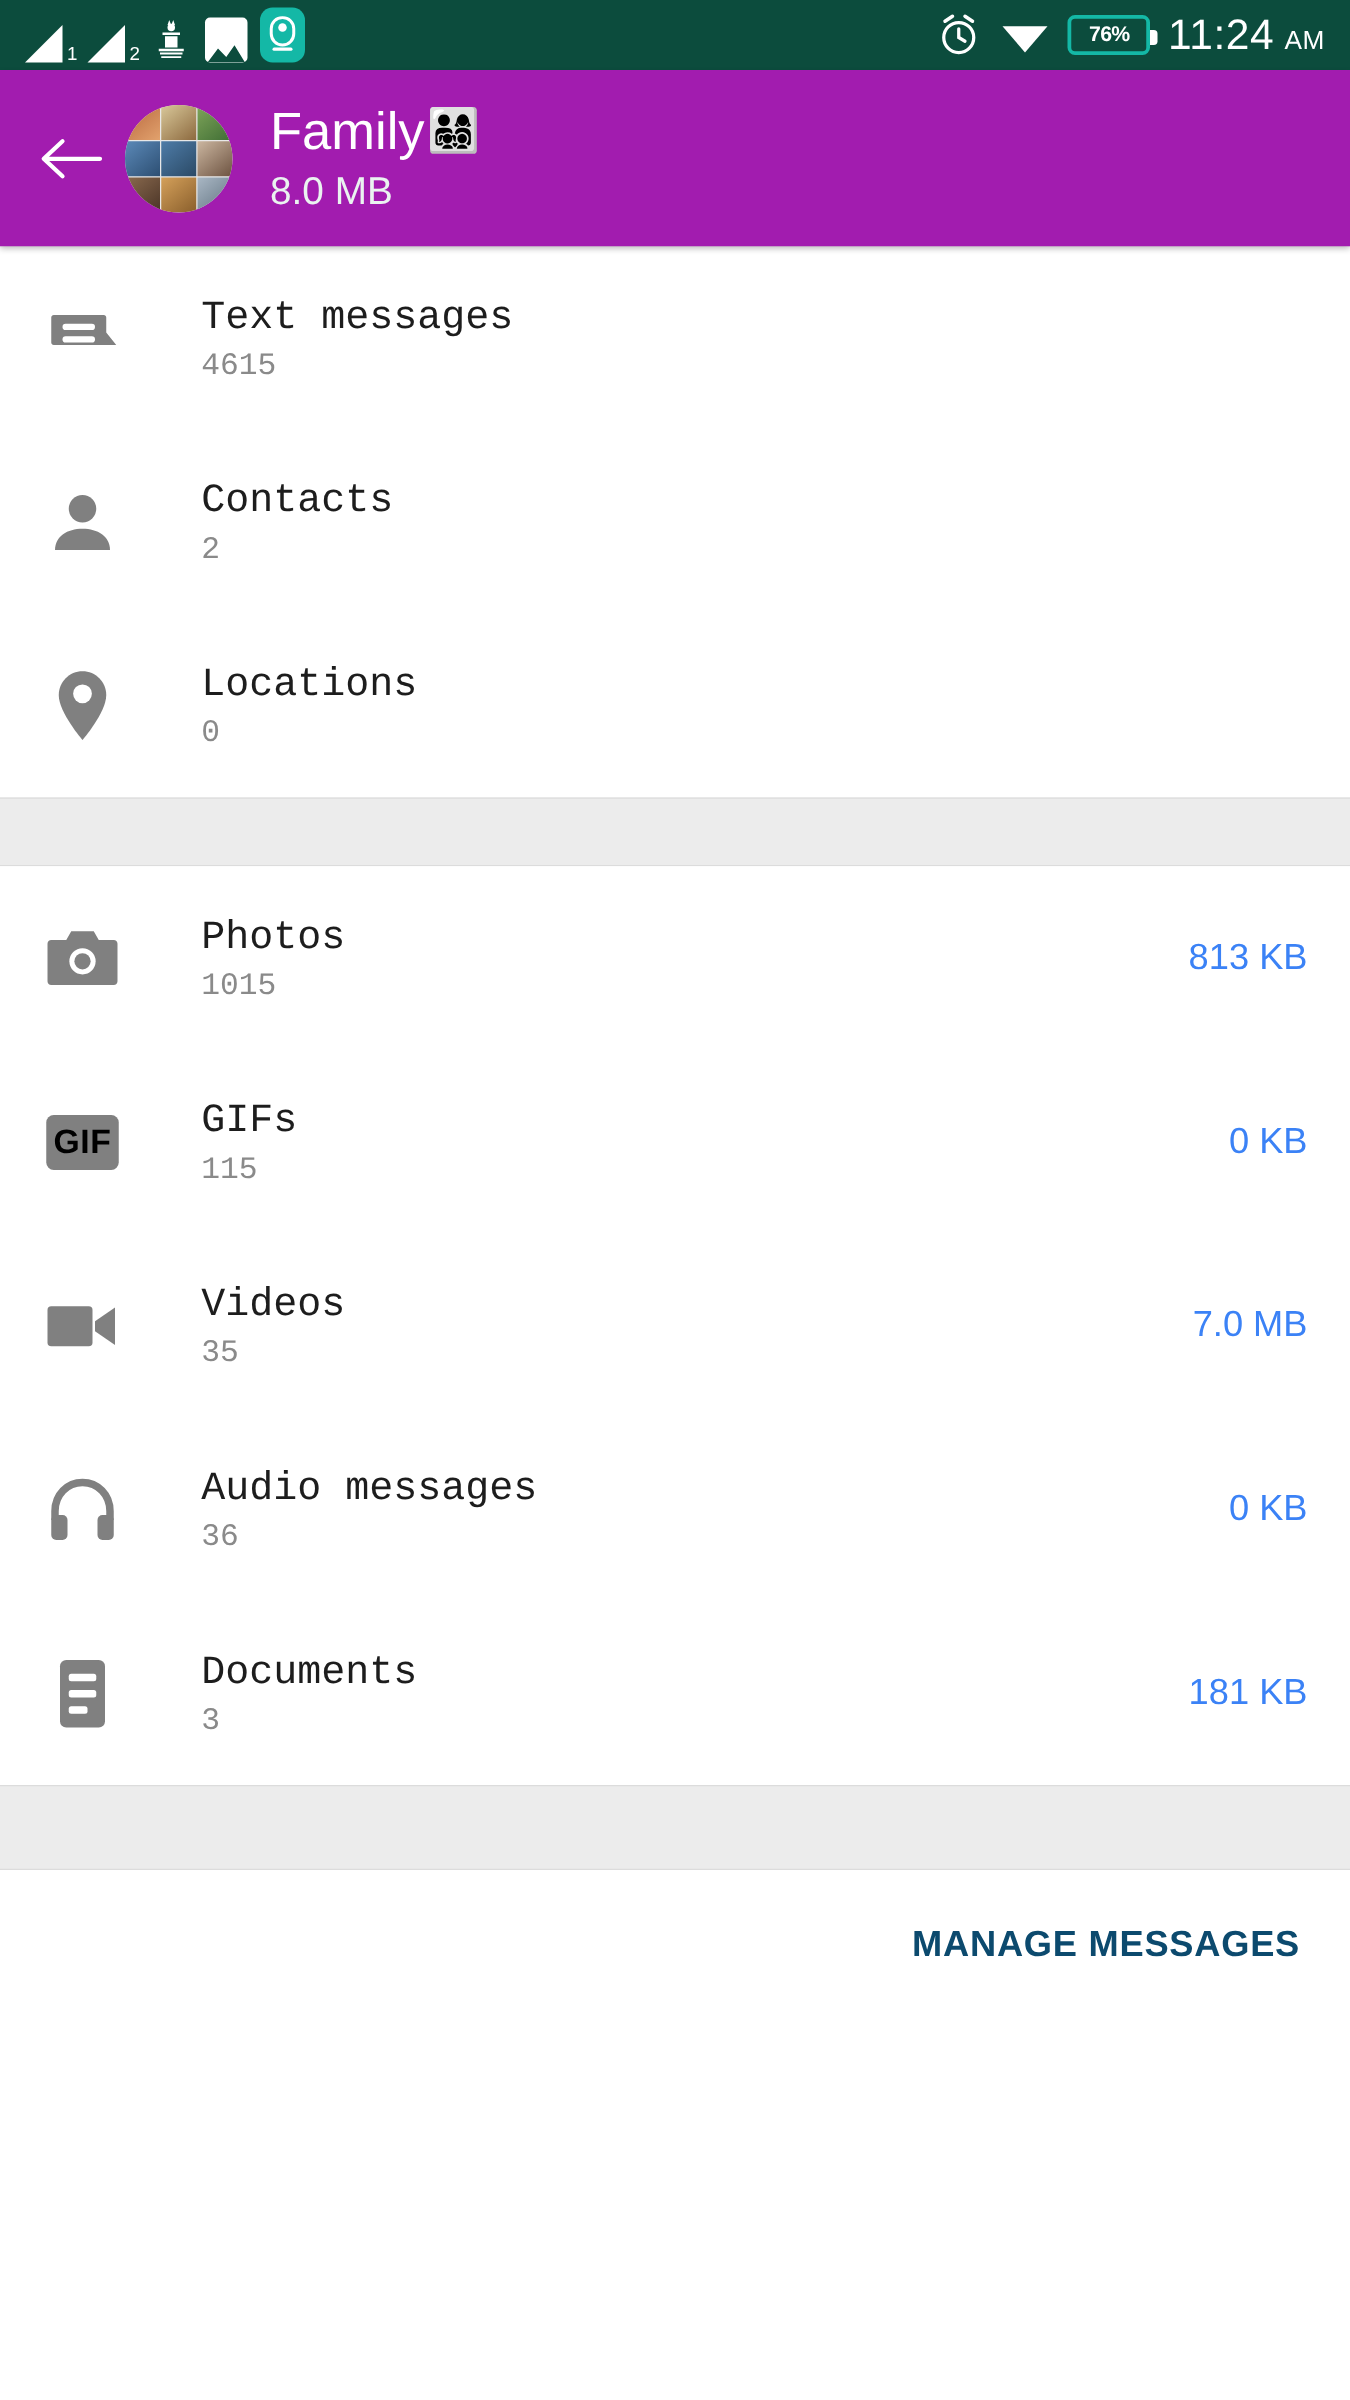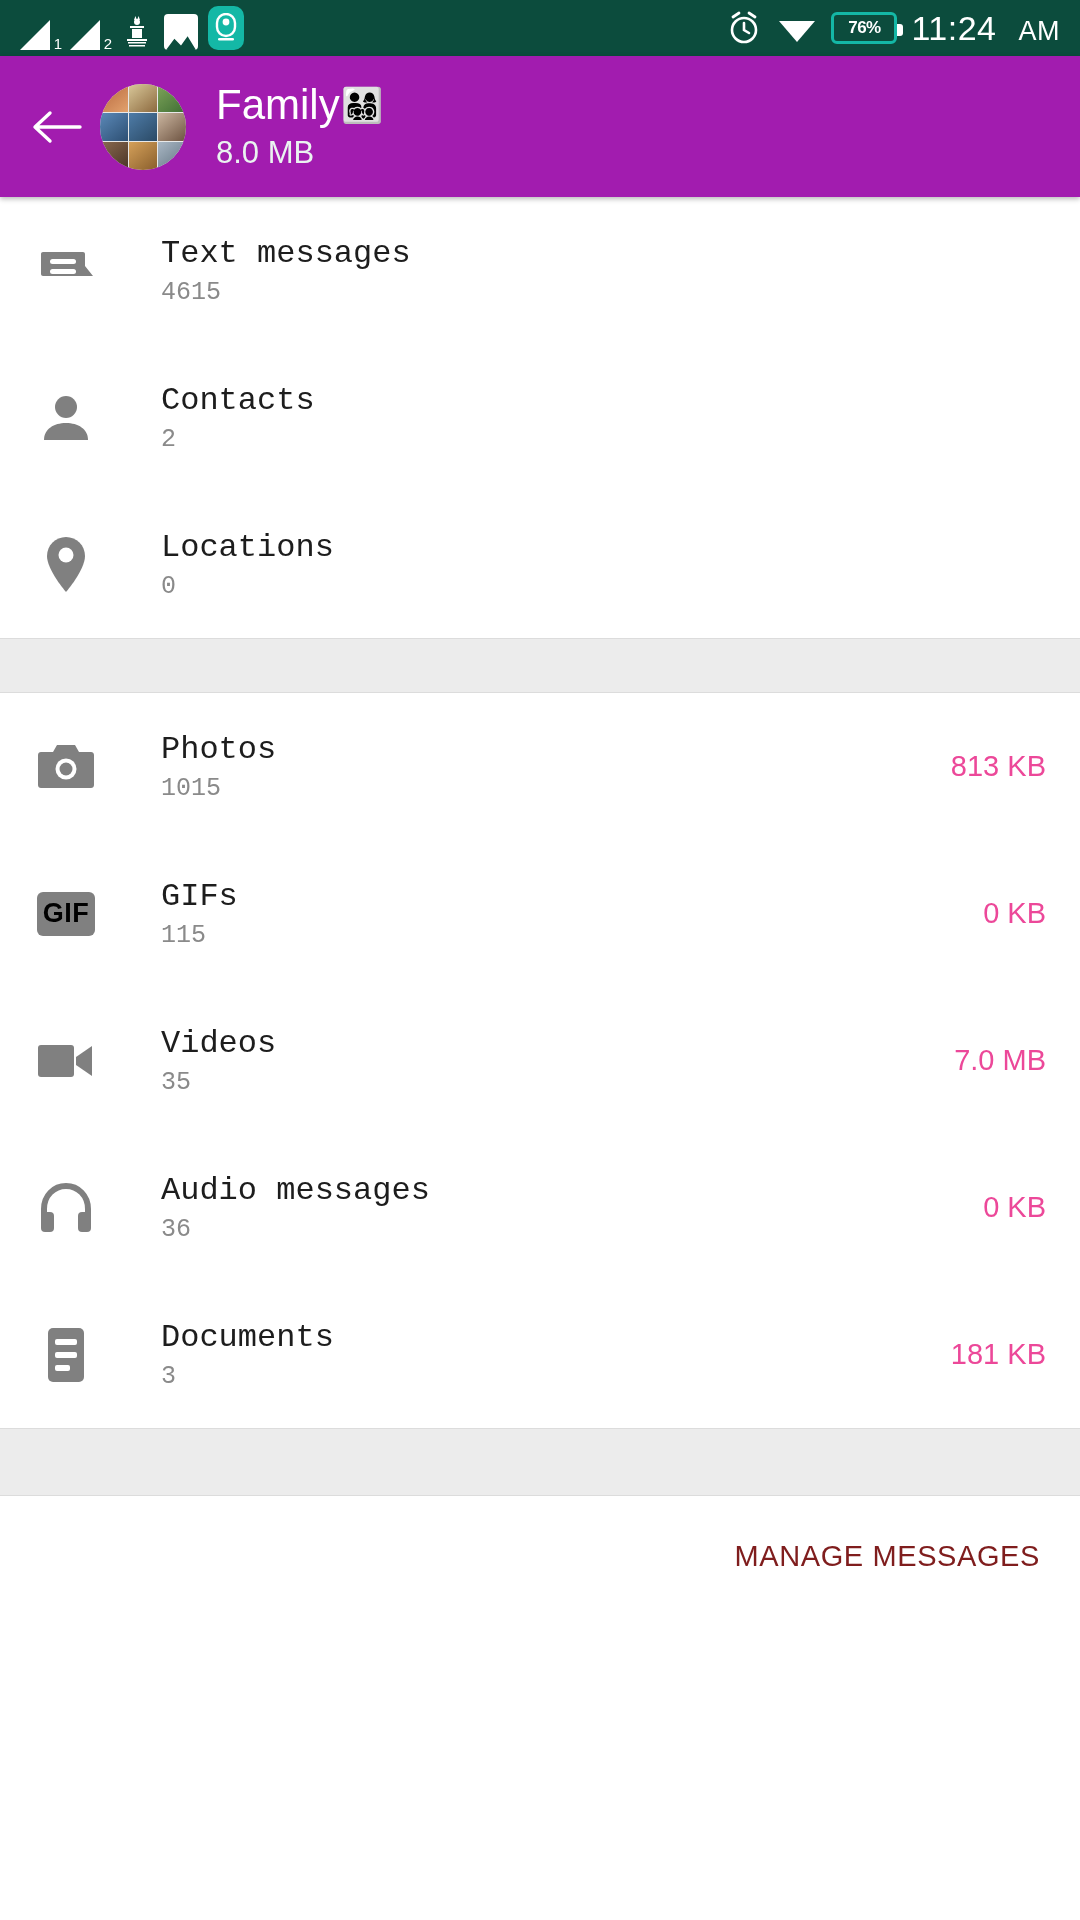--- a/index.html
+++ b/index.html
@@ -49,21 +49,21 @@
   .batt{
     width:66px; height:32px; border:3px solid #14b8a6; border-radius:6px;
     position:relative; display:flex; align-items:center; justify-content:center;
   }
   .batt:after{
     content:""; position:absolute; right:-9px; top:9px;
     width:6px; height:12px; background:#fff; border-radius:0 3px 3px 0;
   }
   .batt span{ font-size:17px; font-weight:700; letter-spacing:-0.5px; }
   .time{ font-size:34px; font-weight:400; letter-spacing:0.5px; }
-  .time .ampm{ font-size:27px; margin-left:22px; }
+  .time .ampm{ font-size:21px; margin-left:8px; }
 
   
   .appbar{
     height:141px; background:#a21caf;
     display:flex; align-items:center; padding:0 24px;
     box-shadow:0 2px 5px rgba(0,0,0,.28);
     position:relative; z-index:3;
   }
   .backbtn{
     width:66px; height:66px; flex:0 0 auto;
@@ -92,36 +92,36 @@
   }
   .row .ic{
     width:64px; height:64px; flex:0 0 64px;
     display:flex; align-items:center; justify-content:center;
     color:#808080;
   }
   .row .txt{ margin-left:63px; display:flex; flex-direction:column; justify-content:center;font-family:Liberation Mono, monospace; }
   .row .tl{ font-size:32px; color:#1d1d1d; line-height:1.18; }
   .row .tc{ font-size:25px; color:#8a8a8a; margin-top:6px; line-height:1.1; }
   .row .size{
-    margin-left:auto; font-size:29px; color:#ec4899; white-space:nowrap;
+    margin-left:auto; font-size:29px; color:#3b82f6; white-space:nowrap;
   }
   .gap{ background:#ececec; border-top:1px solid #dcdcdc; border-bottom:1px solid #dcdcdc; }
   .gifbadge{
     width:58px; height:44px; background:#808080; border-radius:6px;
     display:flex; align-items:center; justify-content:center;
     color:#000000; font-size:27px; font-weight:700; letter-spacing:0.5px;
   }
 
   
   .footer{
     background:#fff; display:flex; align-items:center; justify-content:flex-end;
     padding:0 40px; height:120px;
   }
   .managebtn{
-    color:#7f1d1d; font-size:29px; font-weight:400; letter-spacing:0.6px;
+    color:#0c4a6e; font-size:29px; font-weight:700; letter-spacing:0.6px;
     background:none; border:none; font-family:inherit; cursor:pointer;
   }
 </style>
 </head>
 <body>
 
 <div class="statusbar">
   <div class="sb-left">
 
     <span class="sig">

